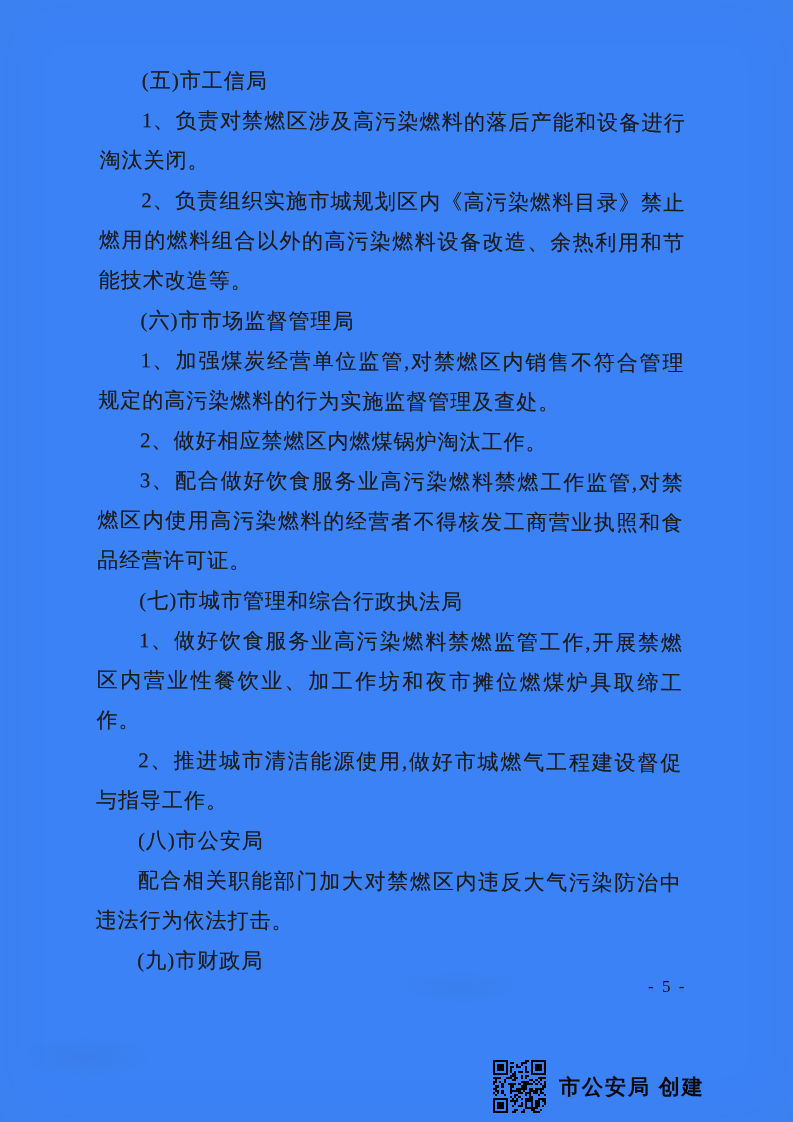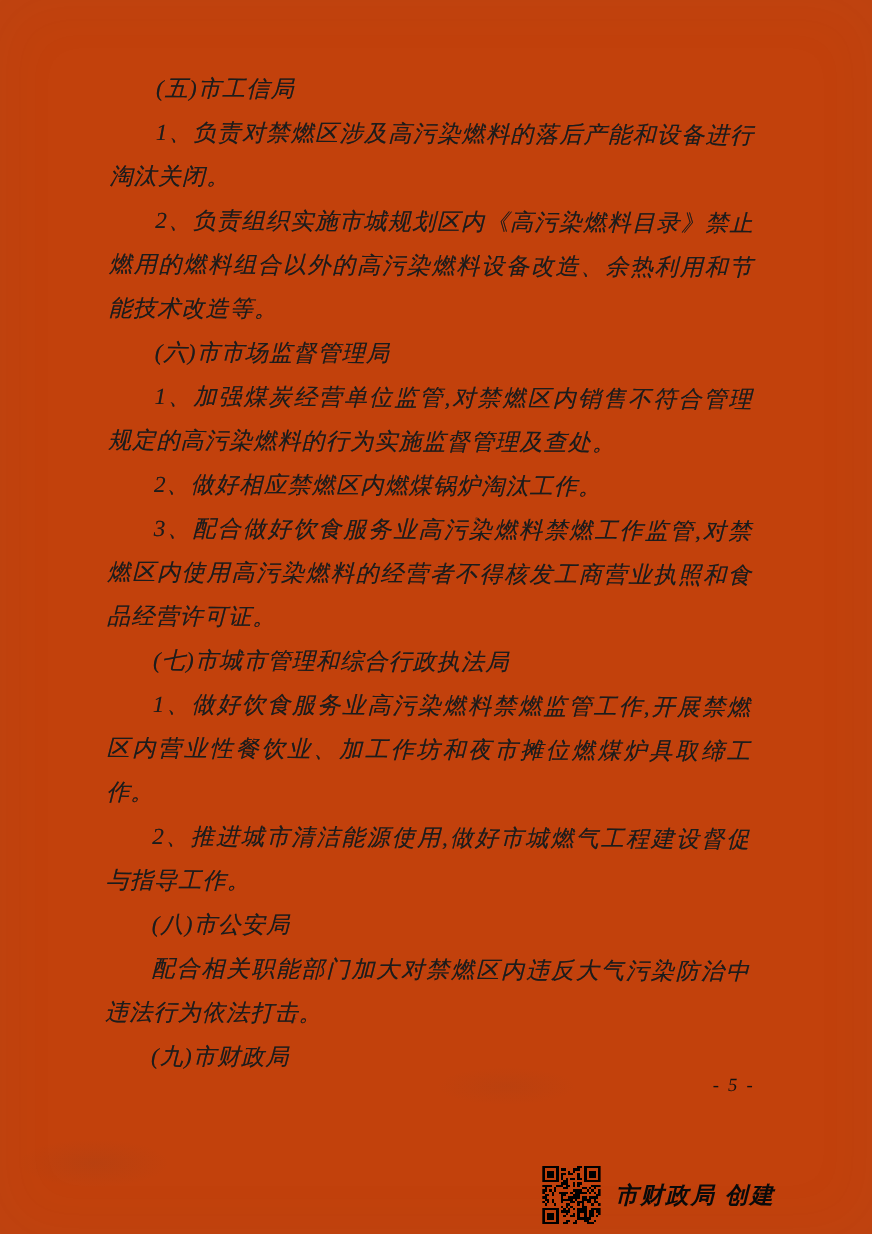--- a/index.html
+++ b/index.html
@@ -4,24 +4,23 @@
 <style>
   html, body {
     margin: 0; padding: 0;
     width: 793px; height: 1122px;
     background: #ffffff;
     overflow: hidden;
   }
   .page {
     position: relative;
     width: 793px; height: 1122px;
-    background: #c2410c;
+    background: #3b82f6;
     box-shadow: inset 0 0 60px rgba(120,120,120,0.06);
     overflow: hidden;
-    font-style: italic;
   }
   .content {
     position: absolute;
     left: 100px; top: 60px;
     width: 586px;
     transform: rotate(0.3deg);
     transform-origin: 0 0;
     font-family: "Liberation Serif", "DejaVu Serif", serif;
     font-size: 21px;
     line-height: 40px;
@@ -391,21 +390,21 @@
         <rect x="19" y="23" width="1" height="1"></rect>
         <rect x="22" y="23" width="1" height="1"></rect>
         <rect x="9" y="24" width="1" height="1"></rect>
         <rect x="10" y="24" width="1" height="1"></rect>
         <rect x="13" y="24" width="1" height="1"></rect>
         <rect x="14" y="24" width="1" height="1"></rect>
         <rect x="19" y="24" width="1" height="1"></rect>
         <rect x="20" y="24" width="1" height="1"></rect>
         <rect x="21" y="24" width="1" height="1"></rect>
       </svg>
-    <span class="wm">市财政局 创建</span>
+    <span class="wm">市公安局 创建</span>
   </div>
 
   <div class="smudge s1"></div>
   <div class="smudge s2"></div>
   <div class="speck sp1"></div>
   <div class="speck sp2"></div>
 
 </div>
 
 </body></html>

